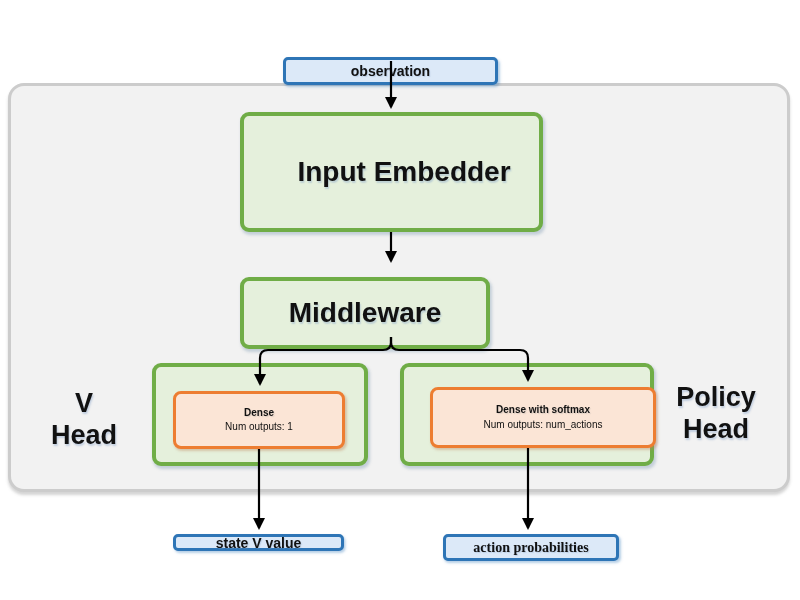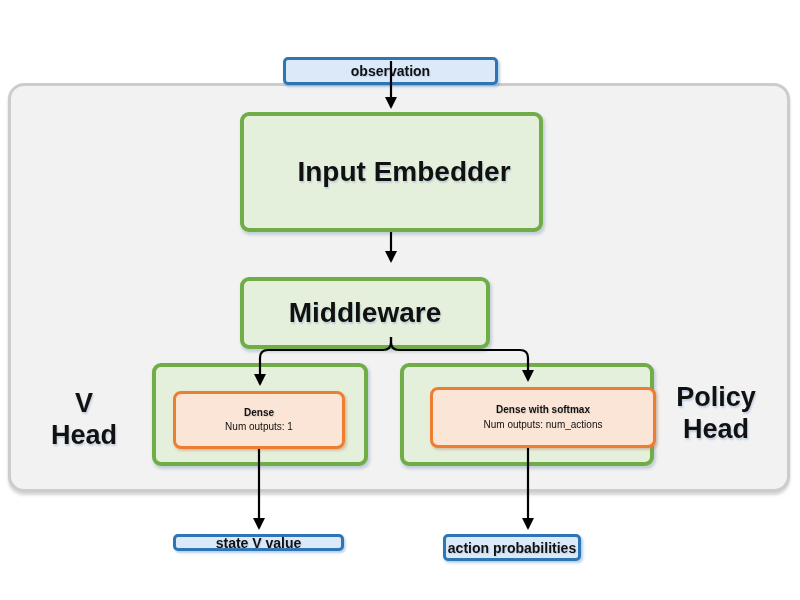--- a/index.html
+++ b/index.html
@@ -30,21 +30,21 @@
     background: #dce9f8;
     border: 3px solid #2e75b6;
     border-radius: 5px;
     display: flex; align-items: center; justify-content: center;
     font-weight: bold; font-size: 14px;
     box-shadow: 1.5px 2px 2.5px rgba(46,117,182,0.35);
     text-shadow: 1px 1px 1px rgba(130,160,200,0.35);
   }
   .obs-node   { left: 283px; top: 33px;  width: 215px; height: 28px; margin-top: 24px; }
   .statev-node{ left: 173px; top: 534px; width: 171px; height: 17px; }
-  .action-node{ left: 443px; top: 534px; width: 138px; height: 27px; }
+  .action-node{ left: 443px; top: 534px; width: 176px; height: 27px; font-family: Liberation Serif, serif; }
 
   
   .node-green {
     background: #e5f0dc;
     border: 4px solid #70ad47;
     border-radius: 9px;
     display: flex; align-items: center; justify-content: center;
     box-shadow: 1.5px 2.5px 3px rgba(110,140,170,0.35);
   }
   .embedder-node   { left: 240px; top: 112px; width: 303px; height: 120px;

